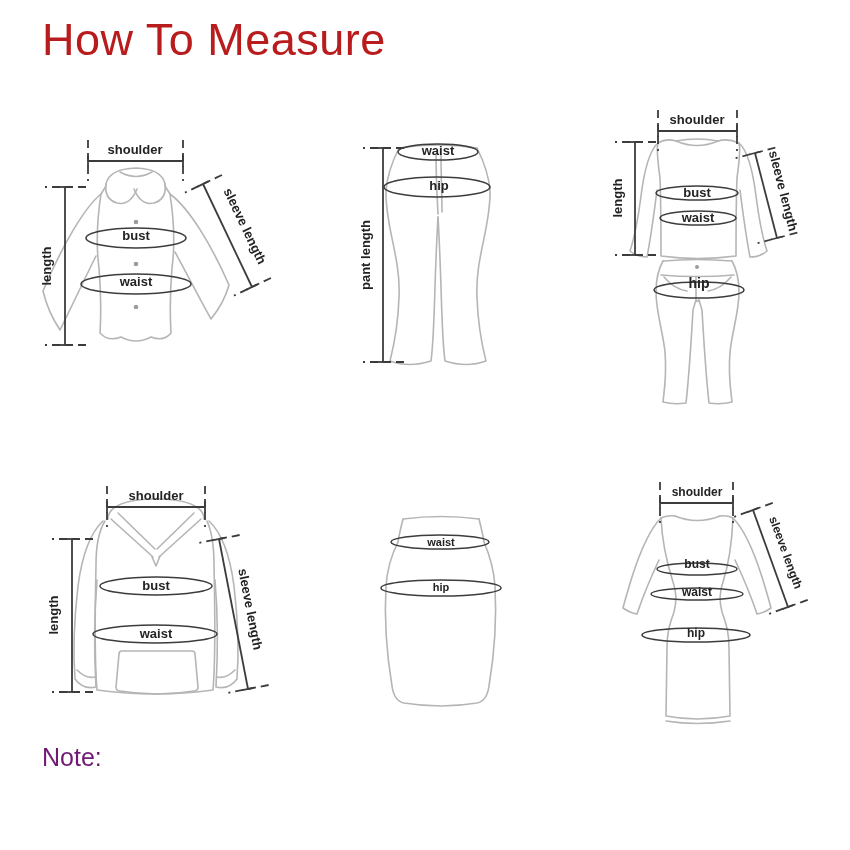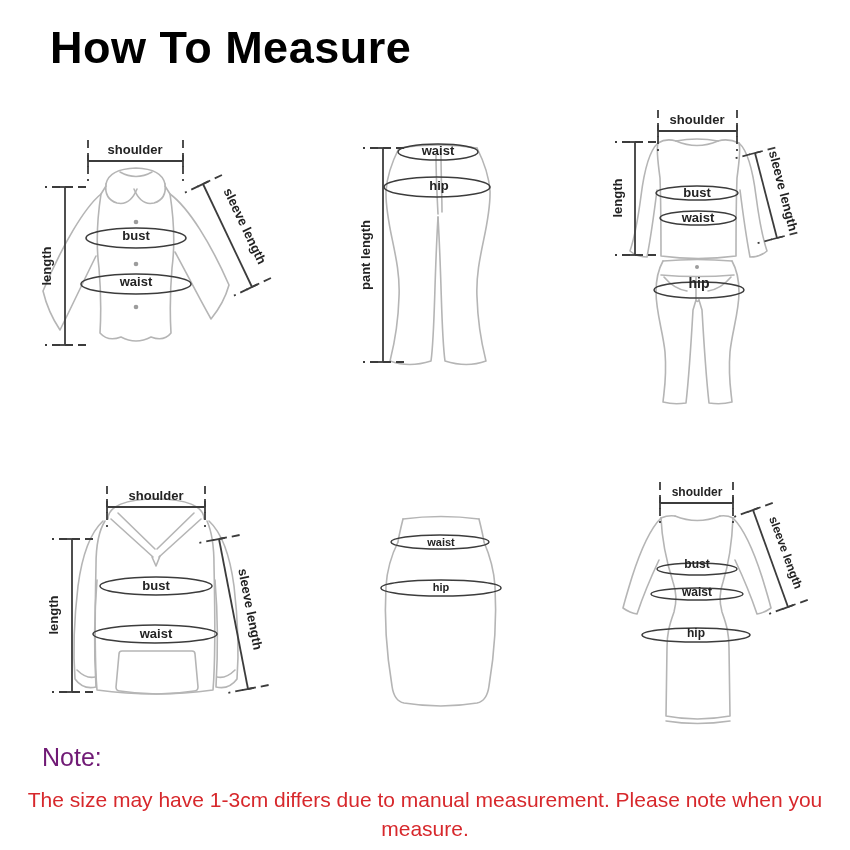--- a/index.html
+++ b/index.html
@@ -1,17 +1,17 @@
 <!DOCTYPE html>
 <html><head>
 <meta charset="utf-8">
 <style>
   html,body{margin:0;padding:0;background:#fff}
   .canvas{position:relative;width:850px;height:850px;background:#ffffff;font-family:"Liberation Sans",sans-serif;overflow:hidden}
-  .title{position:absolute;left:42px;top:14px;margin:8px;font-size:45px;font-weight:700;color:#000000;letter-spacing:.5px}
+  .title{position:absolute;left:42px;top:14px;margin:0;font-size:45px;font-weight:400;color:#b91c1c;letter-spacing:.5px}
   .note-label{position:absolute;left:42px;top:743px;font-size:25px;font-weight:500;color:#701a75}
   .note-text{position:absolute;left:0;top:785px;width:850px;box-sizing:border-box;padding:0 26px;text-align:center;font-size:21px;line-height:29px;font-weight:500;color:#d7282c}
   svg.sheet{position:absolute;left:0;top:0}
   .outline{fill:none;stroke:#b5b5b5;stroke-width:1.6;stroke-linecap:round;stroke-linejoin:round}
   .ring{fill:none;stroke:#3c3c3c;stroke-width:1.5}
   .measure{stroke:#3c3c3c;stroke-width:1.8;fill:none;stroke-linecap:butt}
   .dot{fill:#9c9c9c;stroke:none}
   .mlabel{fill:#232323;stroke:none;font-family:"Liberation Sans",sans-serif;font-size:13px;font-weight:700;text-anchor:middle}
   .mlabel.sm{font-size:11px}
   .mlabel.md{font-size:12px}
@@ -211,15 +211,14 @@
       </g>
       <text class="mlabel md" x="697" y="496">shoulder</text>
       <text class="mlabel md" transform="translate(782 554) rotate(70)">sleeve length</text>
       <text class="mlabel md" x="697" y="568">bust</text>
       <text class="mlabel md" x="697" y="596">waist</text>
       <text class="mlabel md" x="696" y="637">hip</text>
     </g>
   </svg>
 
   <div class="note-label">Note:</div>
-  <div class="note-text">The size may have 1-3cm differs due to manual measurement. Please note when you measure.</div>
 
 </div>
 
 </body></html>

